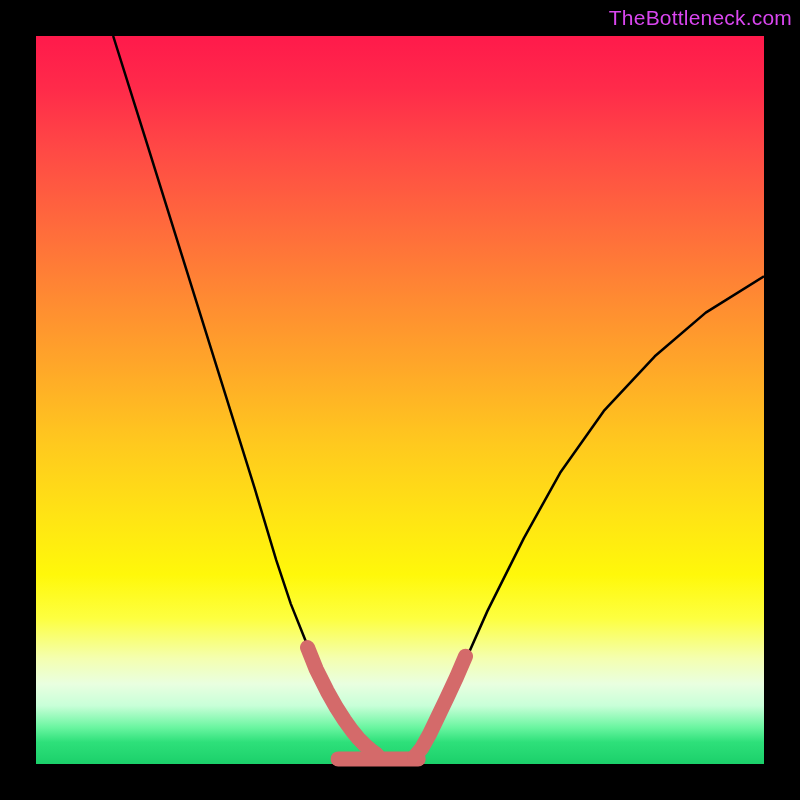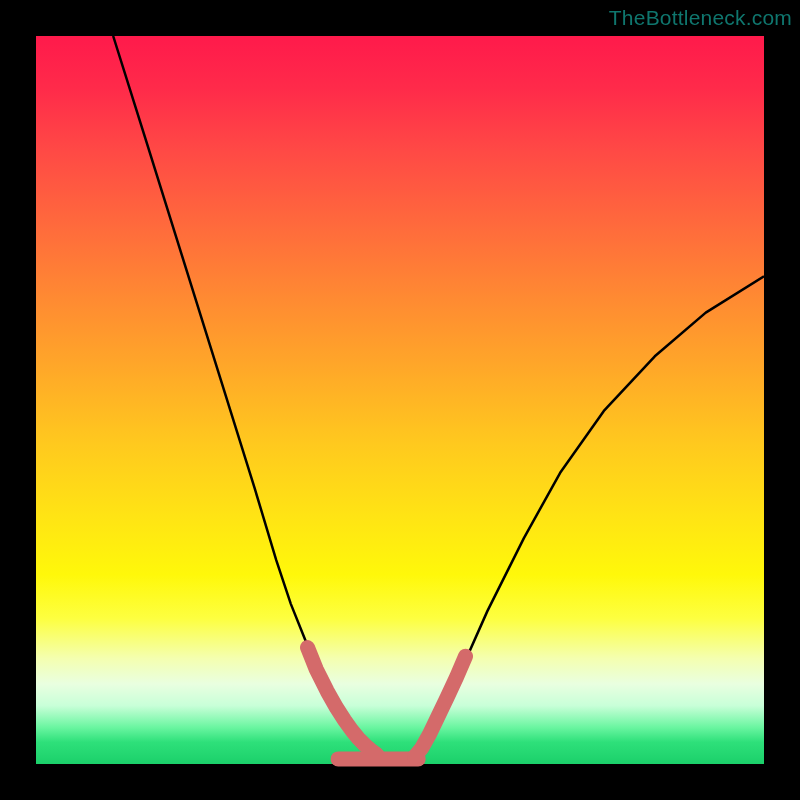--- a/index.html
+++ b/index.html
@@ -49,21 +49,21 @@
     left: 0;
     top: 0;
     width: 728px;
     height: 728px;
     overflow: visible;
   }
   .watermark {
     position: absolute;
     top: 6px;
     right: 8px;
-    color: #0f766e;
+    color: #d946ef;
     font-size: 21px;
     letter-spacing: 0.2px;
     font-weight: 400;
     user-select: none;
   }
 </style>
 </head>
 <body>
 
 <div class="frame">

